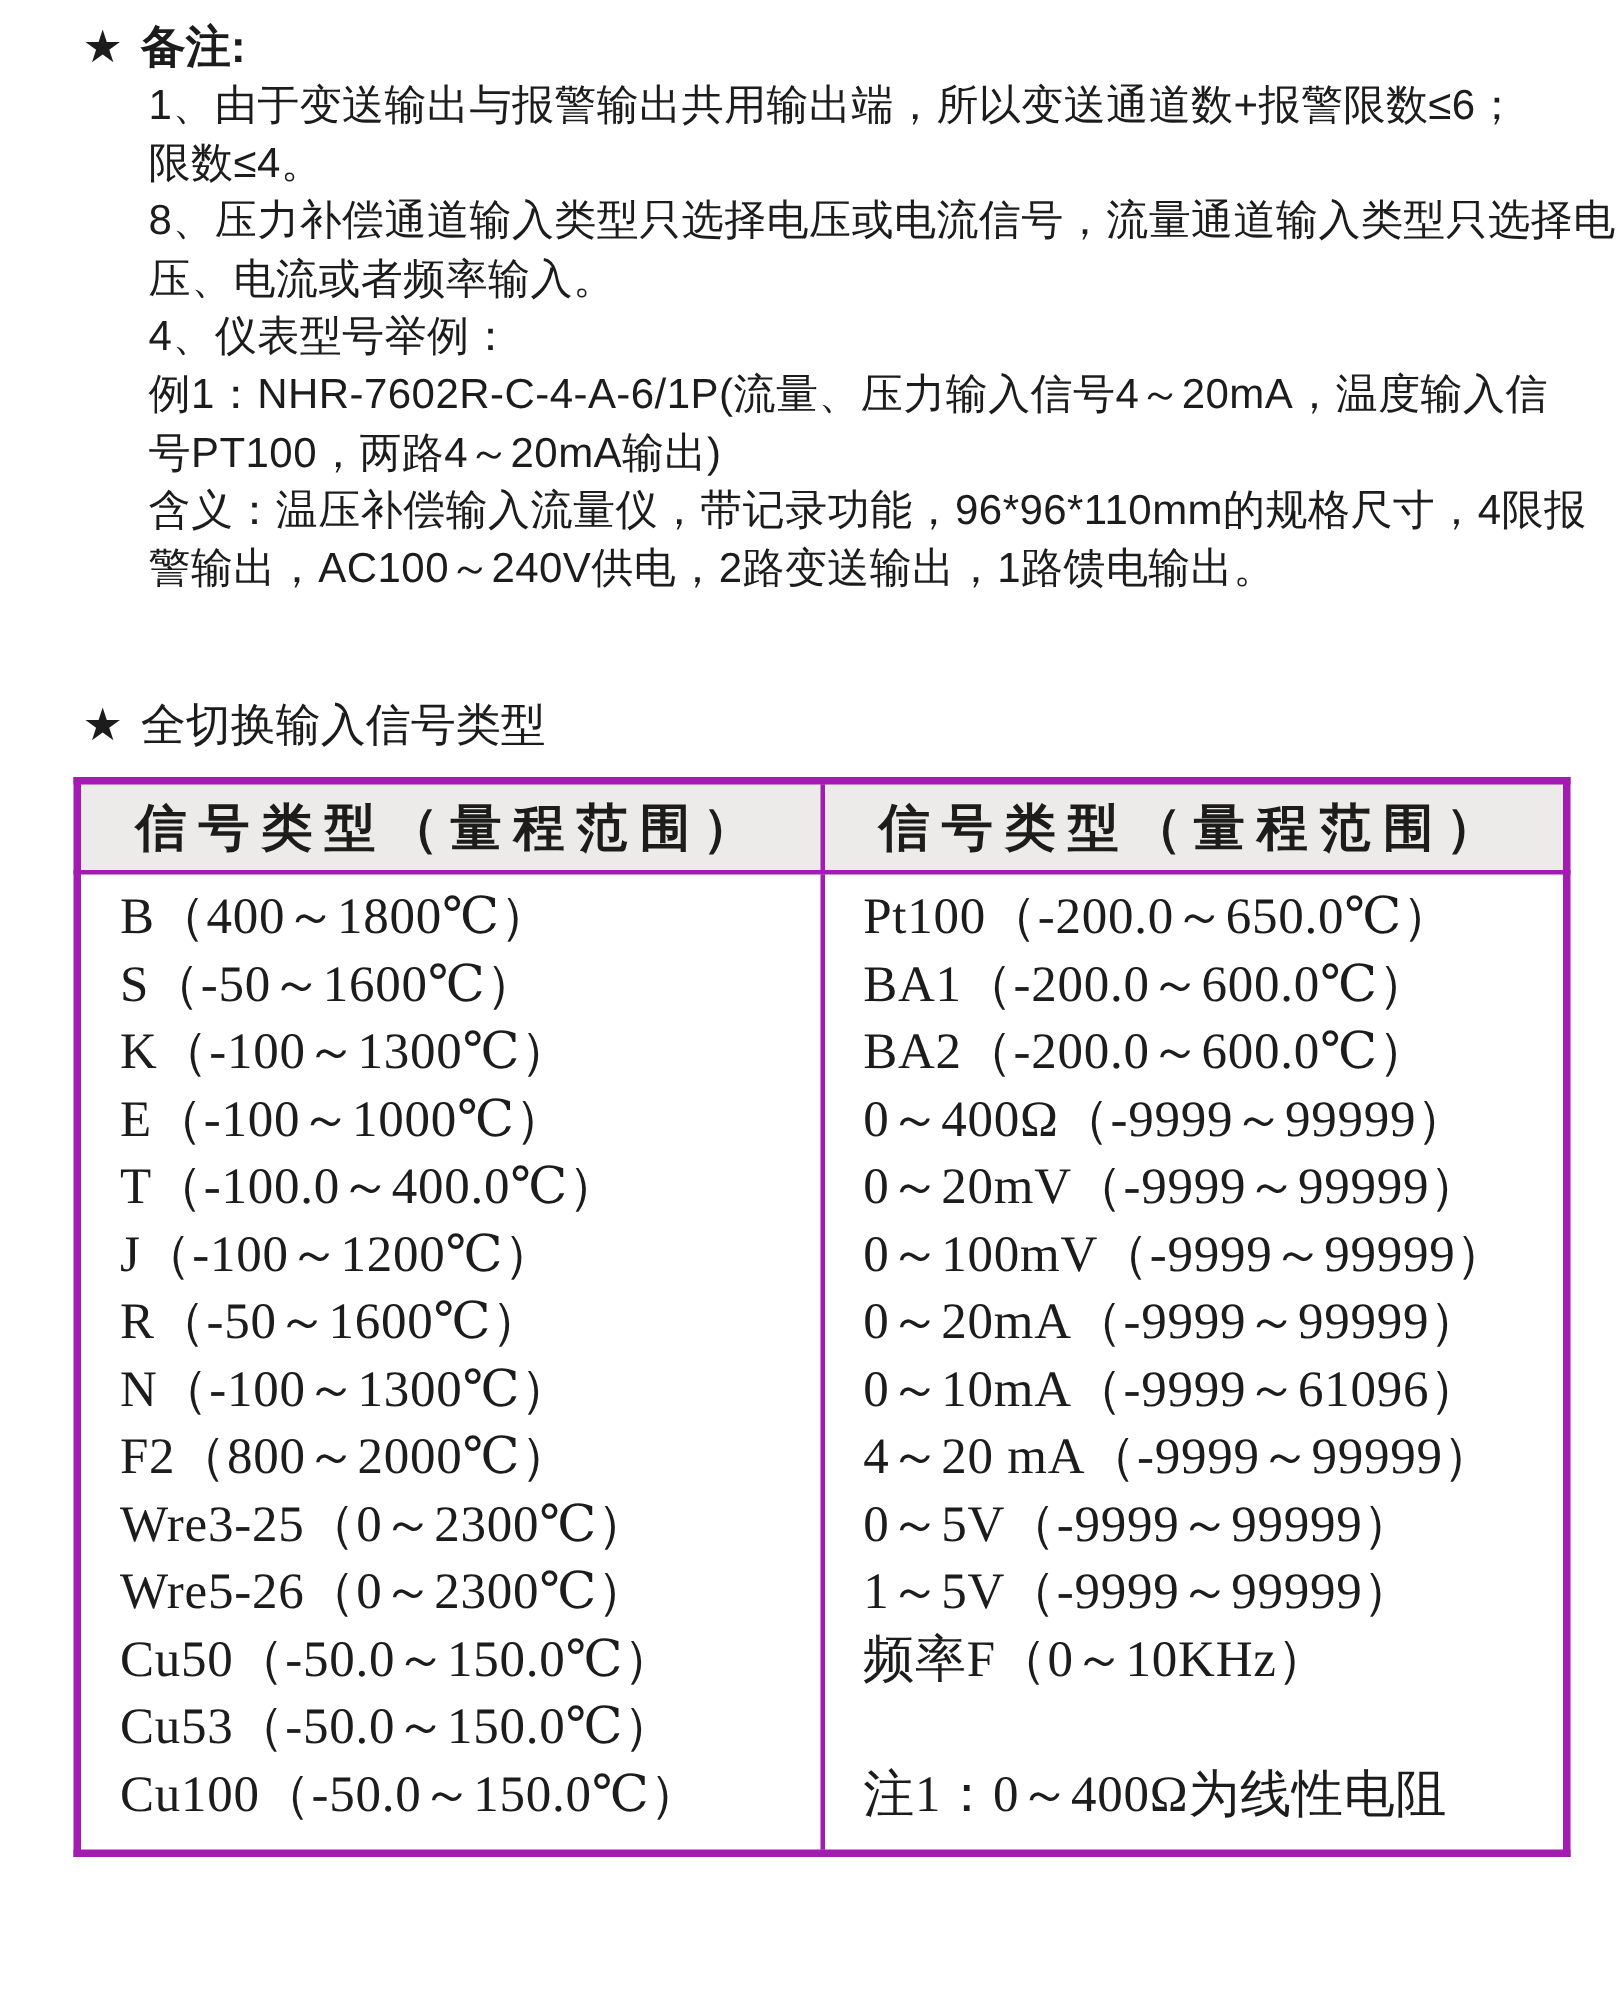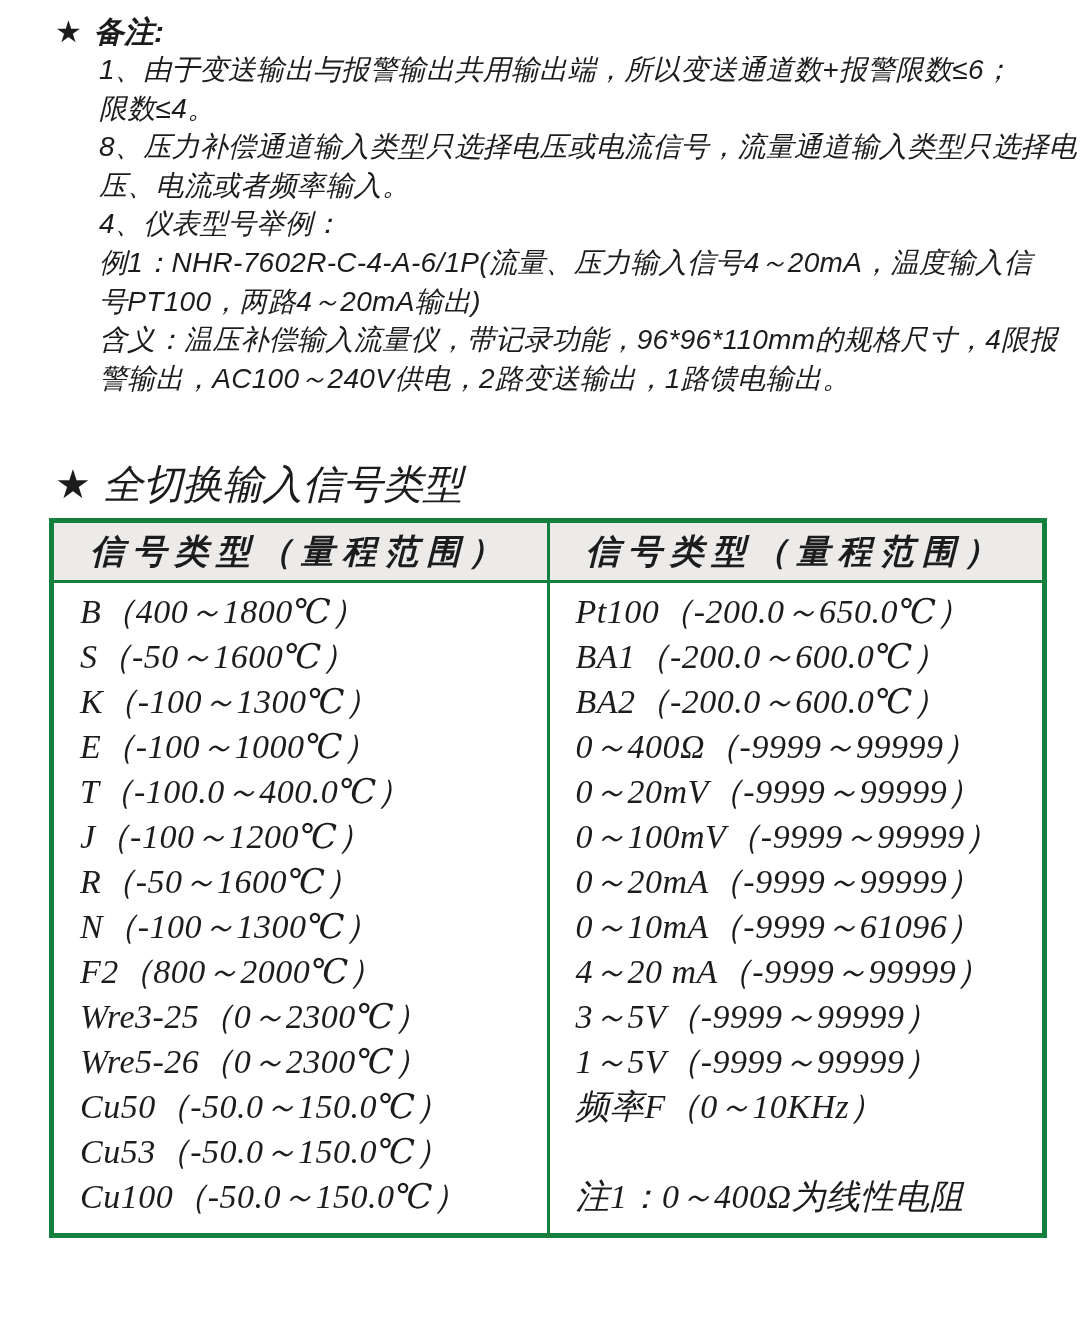--- a/index.html
+++ b/index.html
@@ -13,21 +13,20 @@
     overflow: hidden;
     color: #1c1c1c;
     font-family: "Liberation Sans", "DejaVu Sans", sans-serif;
     -webkit-font-smoothing: antialiased;
   }
   .page {
     box-sizing: border-box;
     width: 1080px;
     height: 1339px;
     padding: 12px 28px 0 55px;
-    font-style: italic;
   }
 
   
   .note-title-row {
     font-size: 30px;
     font-weight: bold;
     line-height: 39px;
     white-space: nowrap;
   }
   .star {
@@ -40,35 +39,35 @@
     font-size: 28px;
     line-height: 38.6px;
     letter-spacing: 0.3px;
     white-space: nowrap;
     margin-left: 44px;
   }
 
   
   .sec-title-row {
     margin-top: 66px;
-    font-size: 40px;
+    font-size: 30px;
     line-height: 40px;
     white-space: nowrap;
   }
 
   
   table.sig-table {
     border-collapse: collapse;
     table-layout: fixed;
     width: 998px;
     margin-left: -6px;
     margin-top: 14px;
   }
   table.sig-table, table.sig-table th, table.sig-table td {
-    border: 3px solid #15803d;
+    border: 3px solid #a21caf;
   }
   table.sig-table { border-width: 5px; }
   table.sig-table th {
     height: 55px;
     background: #ecebe9;
     font-family: "Liberation Serif", "DejaVu Serif", serif;
     font-size: 34px;
     font-weight: bold;
     letter-spacing: 8px;
     text-align: center;
@@ -142,21 +141,21 @@
         <td class="cell-right">
           <div class="cl">Pt100（-200.0～650.0℃）</div>
           <div class="cl">BA1（-200.0～600.0℃）</div>
           <div class="cl">BA2（-200.0～600.0℃）</div>
           <div class="cl">0～400Ω（-9999～99999）</div>
           <div class="cl">0～20mV（-9999～99999）</div>
           <div class="cl">0～100mV（-9999～99999）</div>
           <div class="cl">0～20mA（-9999～99999）</div>
           <div class="cl">0～10mA（-9999～61096）</div>
           <div class="cl">4～20 mA（-9999～99999）</div>
-          <div class="cl">3～5V（-9999～99999）</div>
+          <div class="cl">0～5V（-9999～99999）</div>
           <div class="cl">1～5V（-9999～99999）</div>
           <div class="cl">频率F（0～10KHz）</div>
           <div class="cl blank"></div>
           <div class="cl">注1：0～400Ω为线性电阻</div>
         </td>
       </tr>
     </tbody>
   </table>
 
 </div>

